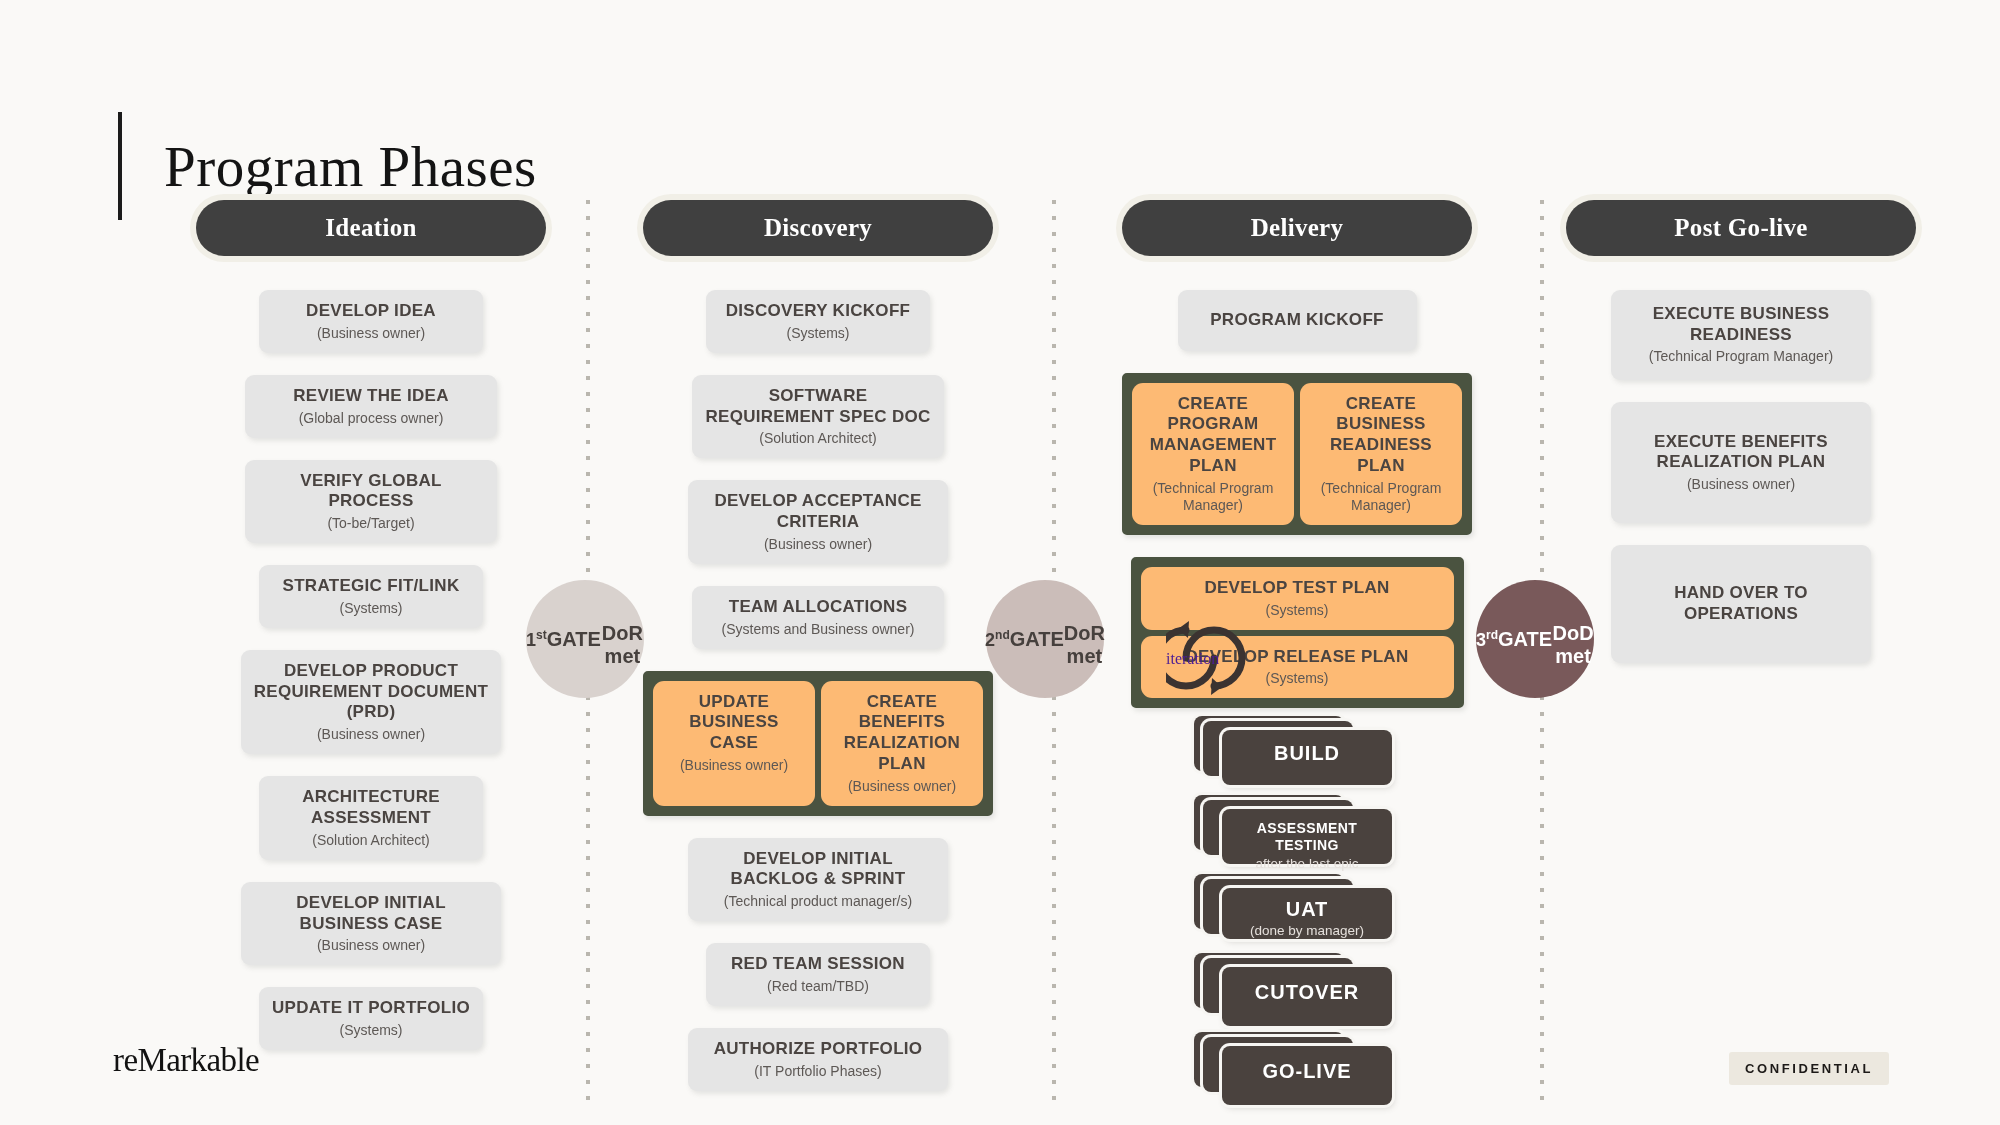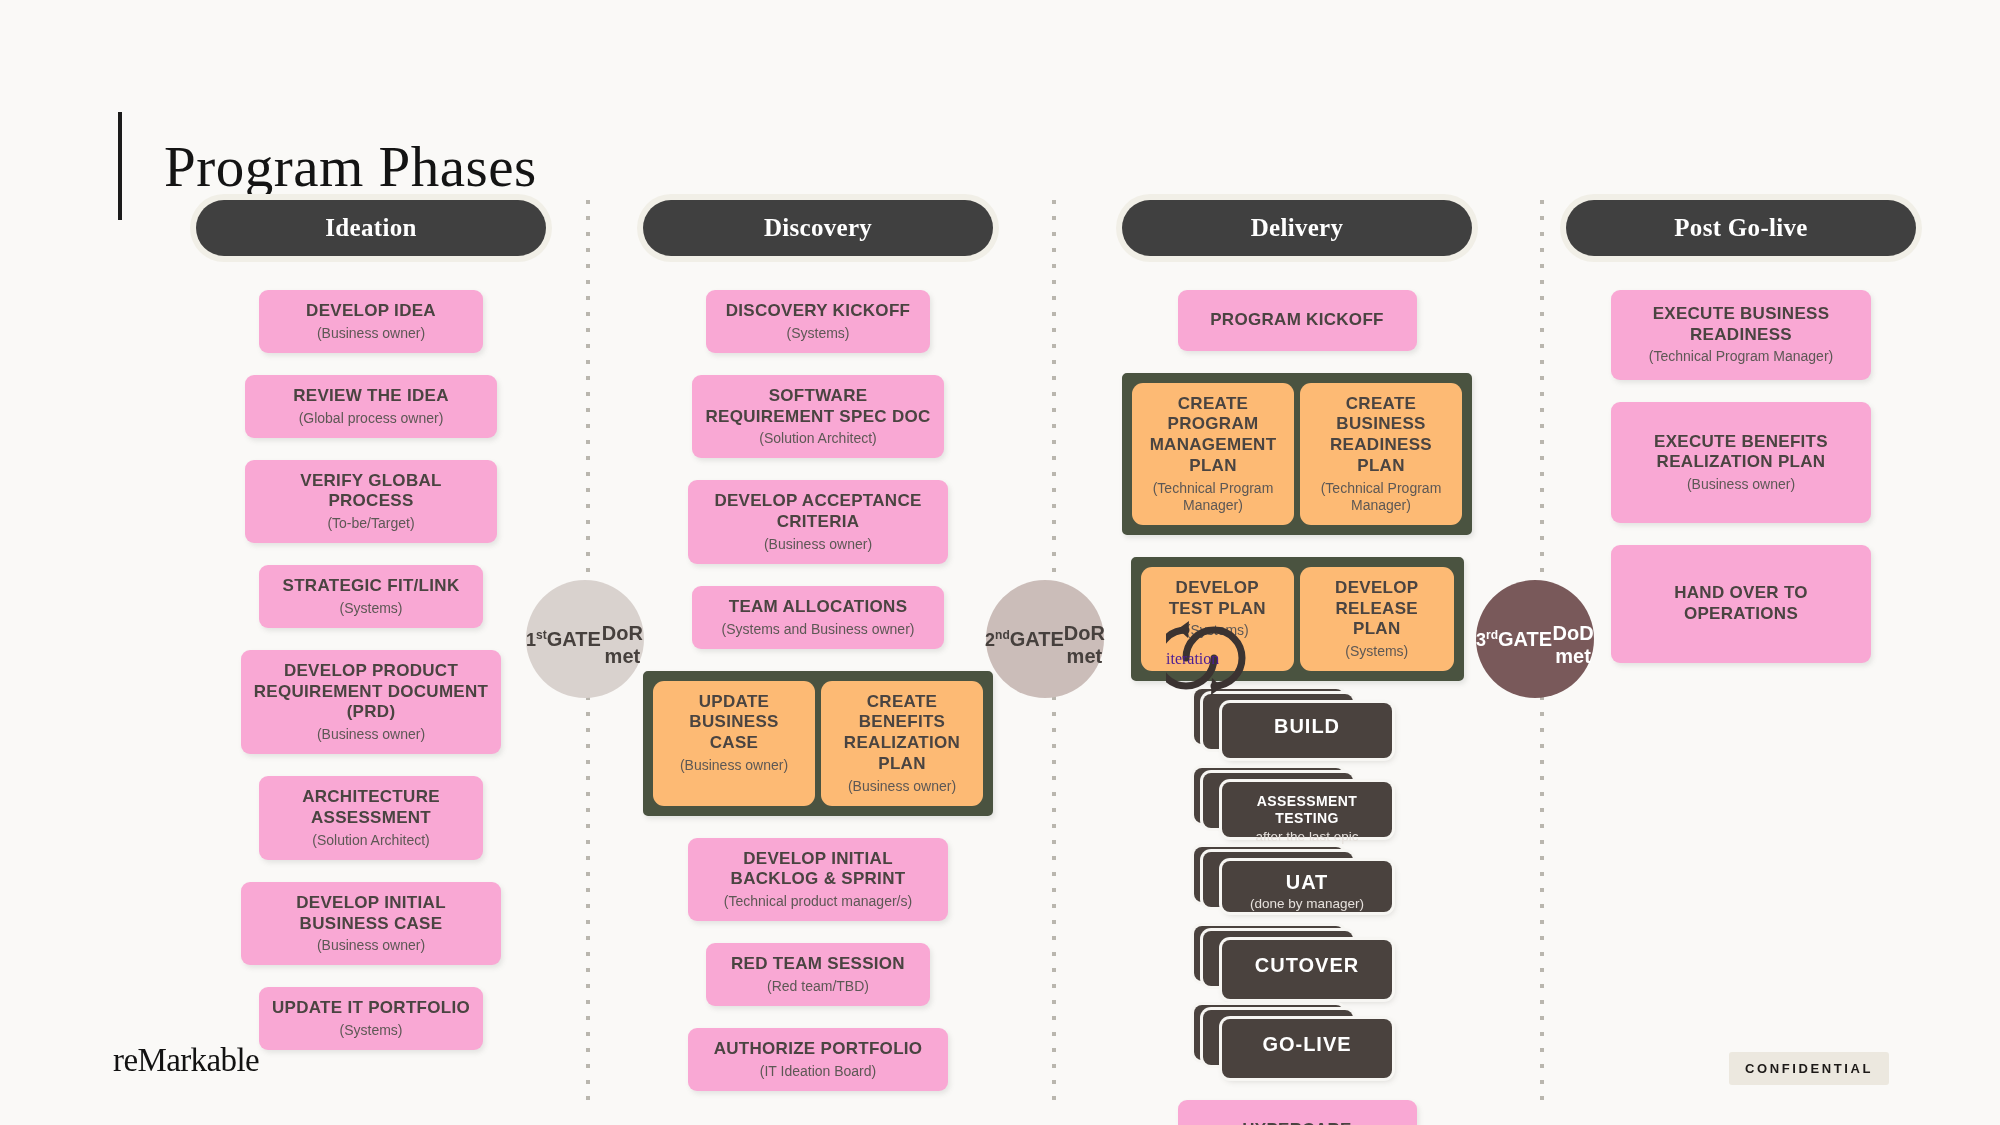--- a/index.html
+++ b/index.html
@@ -35,21 +35,21 @@
     display:flex;align-items:center;justify-content:center;
     font-family:"Liberation Serif", serif;
     font-size:25px;font-weight:bold;letter-spacing:.3px;
     box-shadow:0 0 0 6px #f1efe7;
     margin-bottom:34px;
   }
   .col-delivery .phase-header,.col-discovery .phase-header{width:350px;}
 
   
   .card{
-    background:#f9a8d4;
+    background:#e5e5e5;
     border-radius:9px;
     padding:11px 12px;
     text-align:center;
     box-shadow:2px 3px 5px rgba(120,125,120,.16);
     margin:0 auto 22px auto;
   }
   .card .t{
     font-size:17px;font-weight:bold;color:#4a4441;
     letter-spacing:.3px;line-height:1.22;text-transform:uppercase;
   }
@@ -225,21 +225,21 @@
     <div class="card w-xl">
       <div class="t">DEVELOP INITIAL BACKLOG &amp; SPRINT</div>
       <div class="s">(Technical product manager/s)</div>
     </div>
     <div class="card w-md">
       <div class="t">RED TEAM SESSION</div>
       <div class="s">(Red team/TBD)</div>
     </div>
     <div class="card w-xl">
       <div class="t">AUTHORIZE PORTFOLIO</div>
-      <div class="s">(IT Ideation Board)</div>
+      <div class="s">(IT Portfolio Phases)</div>
     </div>
   </div>
 
   <div class="col col-delivery">
     <div class="phase-header">Delivery</div>
 
     <div class="card w-2x" style="padding:20px 12px;">
       <div class="t">PROGRAM KICKOFF</div>
     </div>
 
@@ -247,21 +247,21 @@
       <div class="card">
         <div class="t">CREATE PROGRAM MANAGEMENT PLAN</div>
         <div class="s">(Technical Program Manager)</div>
       </div>
       <div class="card">
         <div class="t">CREATE BUSINESS READINESS PLAN</div>
         <div class="s">(Technical Program Manager)</div>
       </div>
     </div>
 
-    <div class="group-box" style="width:313px;margin-left:auto;margin-right:auto;">
+    <div class="group-box" style="width:313px;margin-left:auto;margin-right:auto;flex-direction:column;">
       <div class="card">
         <div class="t">DEVELOP TEST PLAN</div>
         <div class="s">(Systems)</div>
       </div>
       <div class="card">
         <div class="t">DEVELOP RELEASE PLAN</div>
         <div class="s">(Systems)</div>
       </div>
     </div>
 

